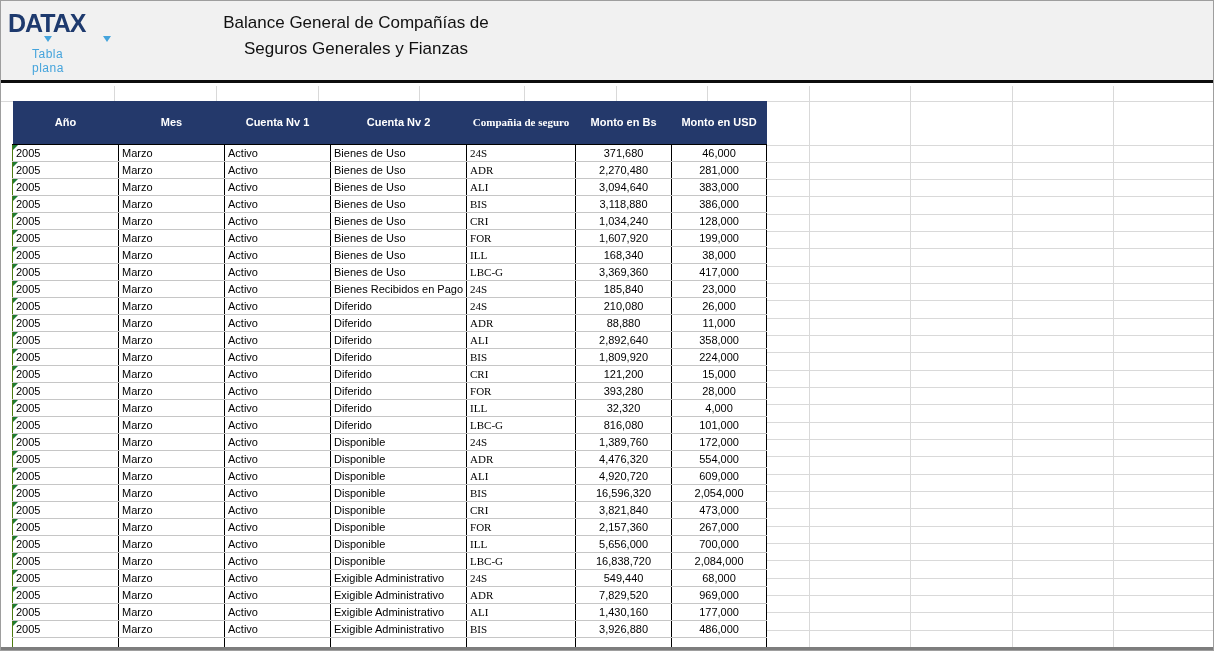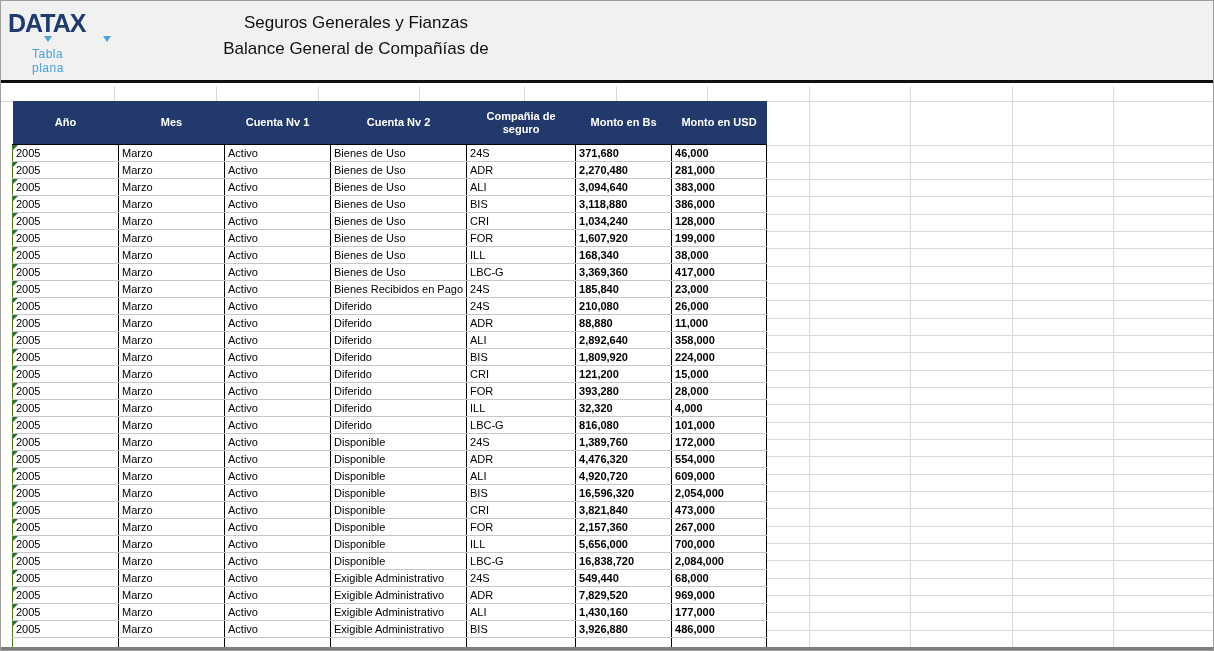--- a/index.html
+++ b/index.html
@@ -59,22 +59,22 @@
     border:none;border-bottom:1px solid #000;
   }
   .sheet-table td{
     font-size:11px;color:#000;height:16.34px;line-height:16px;
     padding:0 3px;white-space:nowrap;overflow:hidden;
     border-right:1px solid #000;border-bottom:1px solid var(--row-line);
     background:#fff;box-sizing:border-box;
   }
   .sheet-table td:first-child{border-left:1px solid #4d7c0f;}
   .w0{width:102px;margin-top:10px;} .w1{width:102px;} .w2{width:102px;} .w3{width:101px;}
-  .w4{width:105px;} .w5{width:92px;}  .w6{width:91px;}
-  td.num{text-align:left;font-weight:bold;}
+  .w4{width:105px;font-family:Liberation Serif, serif;} .w5{width:92px;}  .w6{width:91px;}
+  td.num{text-align:center;}
   td.flagged{position:relative;}
   td.flagged::before{
     content:"";position:absolute;top:0;left:0;width:0;height:0;
     border-top:5px solid var(--flag-green);border-right:5px solid transparent;
   }
   .bottom-band{
     position:absolute;left:0;bottom:0;width:100%;height:3px;
     background:#7D7D7D;
   }
 </style>
@@ -84,22 +84,22 @@
 <div class="frame">
 
   <div class="banner">
     <div class="logo">
       <div class="logo-text">DATAX</div>
       <div class="logo-notch notch-a1"></div>
       <div class="logo-notch notch-a2"></div>
       <div class="logo-tagline">Tabla plana</div>
     </div>
     <div class="report-title">
+      <div>Balance General de Compañías de</div>
       <div>Seguros Generales y Fianzas</div>
-      <div>Balance General de Compañías de</div>
     </div>
   </div>
 
   <div id="gridlines">
       <div class="vline" style="left: 113px; top: 85px; height: 15px;"></div>
       <div class="vline" style="left: 215px; top: 85px; height: 15px;"></div>
       <div class="vline" style="left: 317px; top: 85px; height: 15px;"></div>
       <div class="vline" style="left: 418px; top: 85px; height: 15px;"></div>
       <div class="vline" style="left: 523px; top: 85px; height: 15px;"></div>
       <div class="vline" style="left: 615px; top: 85px; height: 15px;"></div>

